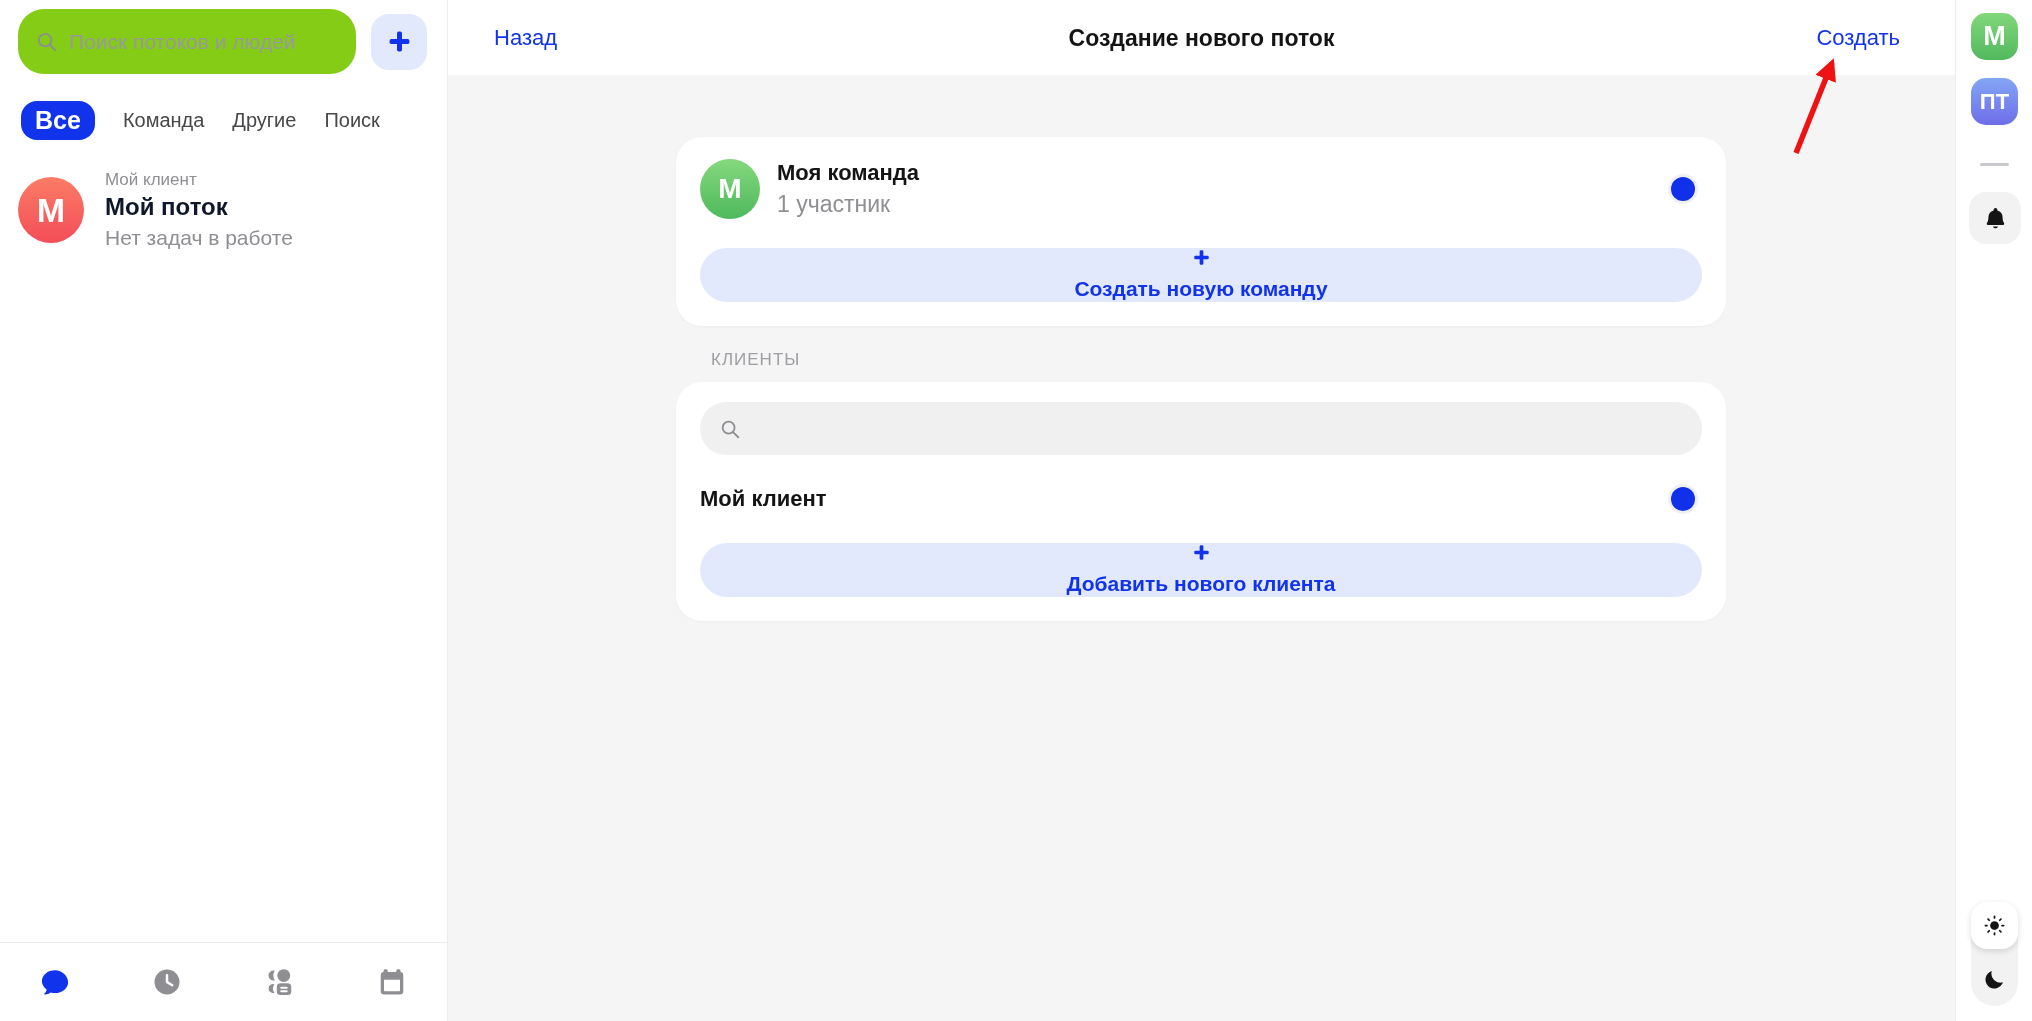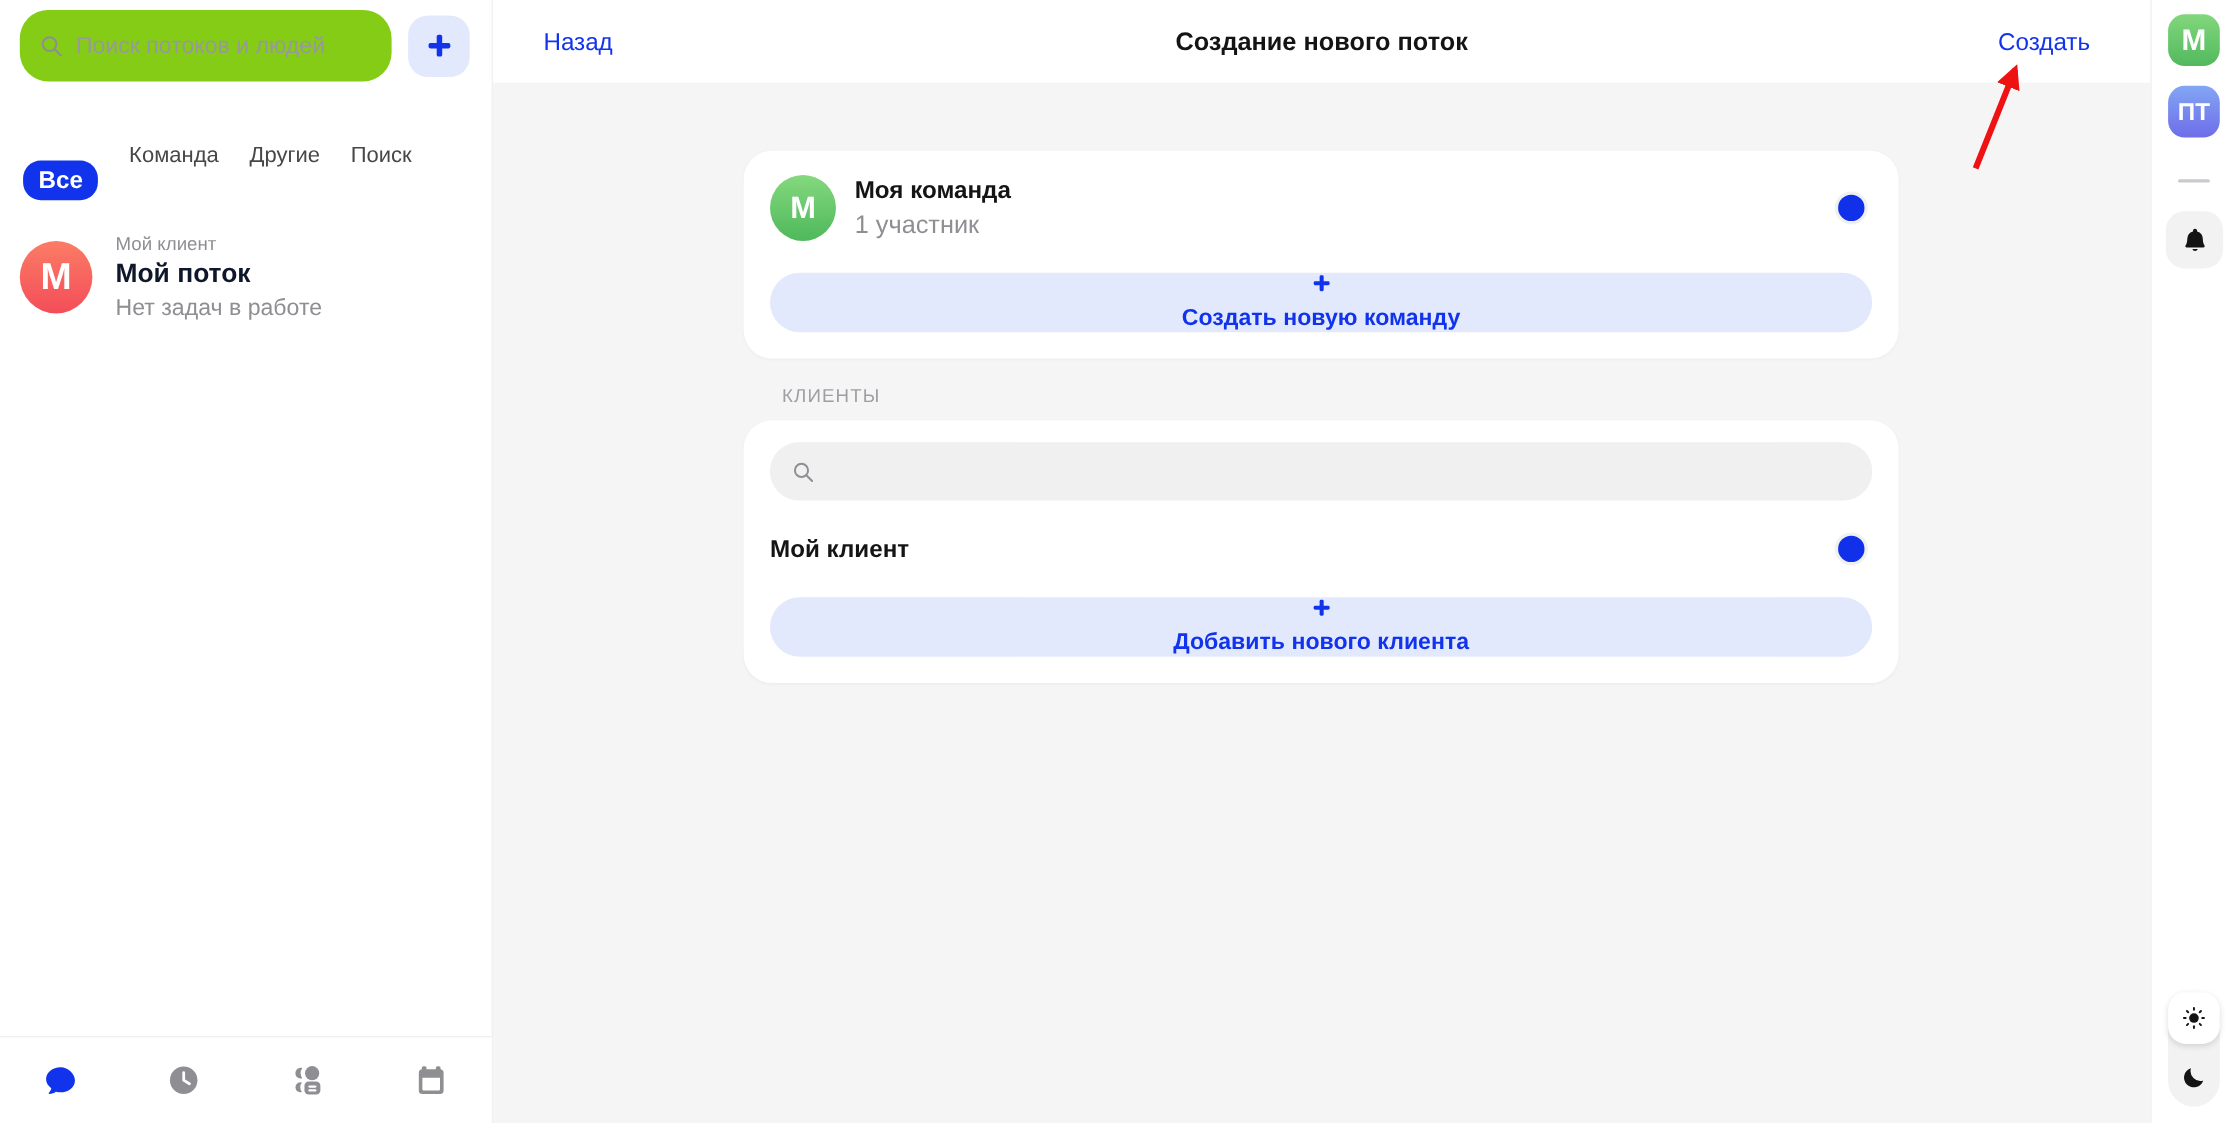--- a/index.html
+++ b/index.html
@@ -12,21 +12,21 @@
   .search-row { display: flex; align-items: center; gap: 15px; padding: 9px 20px 0 18px; }
   .search-pill { flex: 1; height: 65px; background: #84cc16; border-radius: 26px; display: flex; align-items: center; gap: 11px; padding: 0 14px 0 17px; color: #8e8e93; }
   .search-pill svg { width: 23px; height: 23px; flex: none; }
   .search-pill input { border: none; background: transparent; outline: none; font-size: 21px; color: #333; width: 100%; font-family: inherit; }
   ::placeholder { color: #98989d; opacity: 1; }
   .plus-btn { width: 56px; height: 56px; border-radius: 18px; background: #e3e9fc; color: #1233ec; display: flex; align-items: center; justify-content: center; flex: none; cursor: pointer; }
   .plus-btn svg { width: 25px; height: 25px; }
 
   .tabs { display: flex; align-items: center; gap: 28px; padding: 0 21px; margin-top: 27px; }
   .tab { font-size: 20px; color: #47474a; cursor: pointer; white-space: nowrap; }
-  .tab.active { background: #1233ec; color: #fff; border-radius: 16px; padding: 5px 14px; font-weight: 700; font-size: 22px; margin-top: 45px; }
+  .tab.active { background: #1233ec; color: #fff; border-radius: 16px; padding: 5px 14px; font-weight: 700; font-size: 25px; }
 
   .stream-item { display: flex; align-items: center; gap: 21px; padding: 0 18px; margin-top: 30px; cursor: pointer; }
   .stream-avatar { width: 66px; height: 66px; border-radius: 50%; background: linear-gradient(180deg, #fb7c66, #f44d58); color: #fff; font-size: 34px; font-weight: 600; display: flex; align-items: center; justify-content: center; flex: none; }
   .stream-client { font-size: 17px; color: #8e8e93; margin-bottom: 3px; }
   .stream-title { font-size: 24px; font-weight: 700; color: #0f172a; margin-bottom: 5px; }
   .stream-status { font-size: 21px; color: #8e8e93; }
 
   .bottom-nav { position: absolute; left: 0; right: 0; bottom: 0; height: 79px; border-top: 1px solid #ebebeb; display: flex; align-items: center; justify-content: space-between; padding: 0 40px; background: #fff; }
   .nav-icon { width: 30px; height: 30px; color: #8e8e93; cursor: pointer; }
   .nav-icon svg { width: 100%; height: 100%; display: block; }

